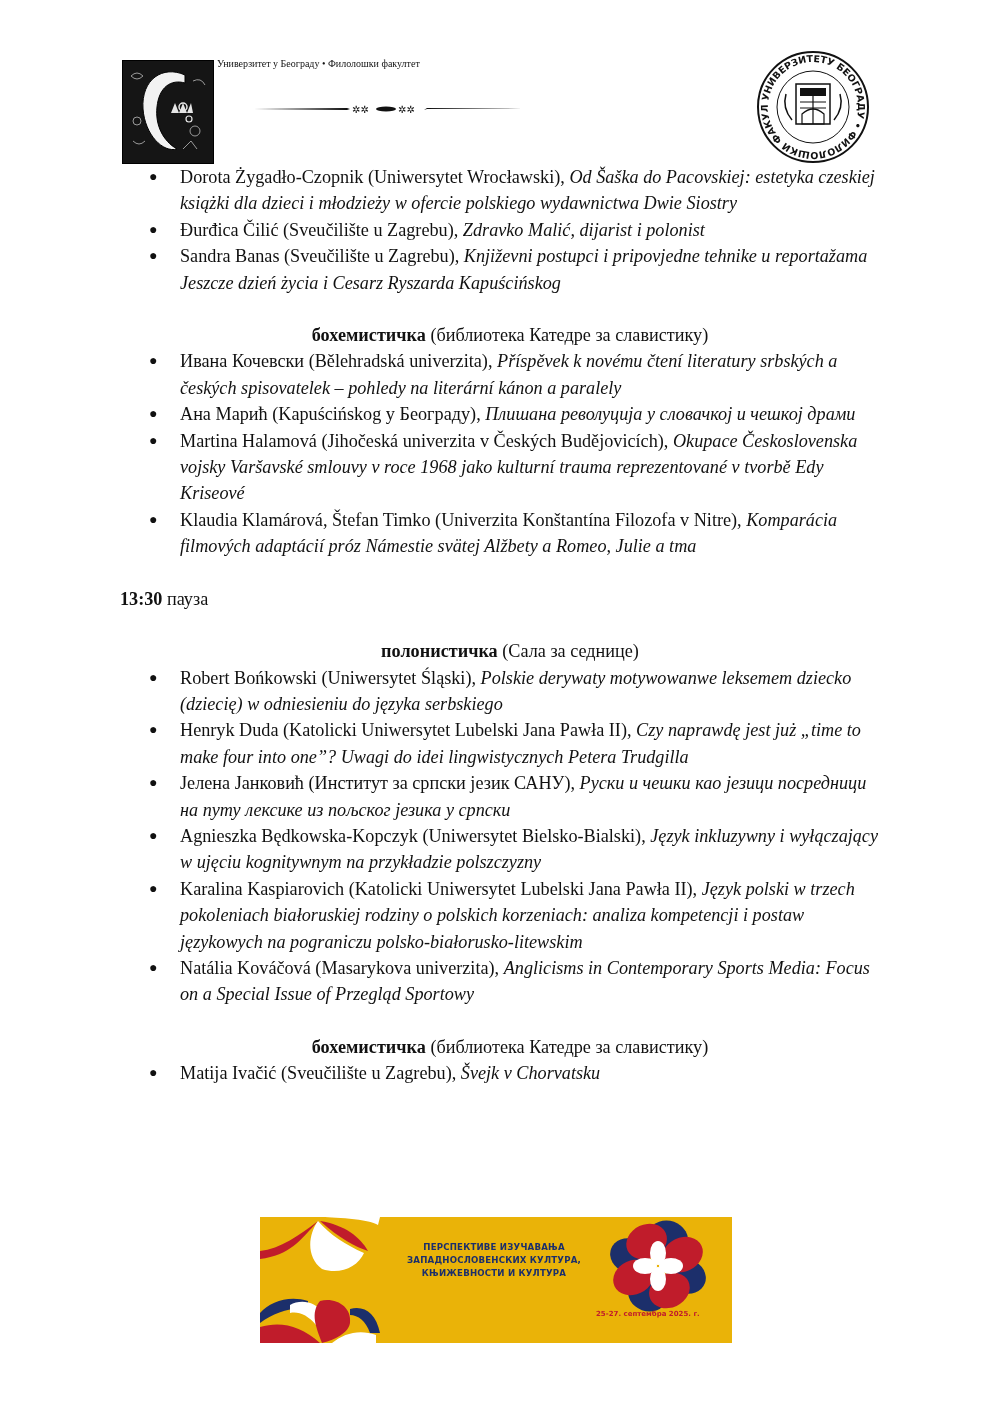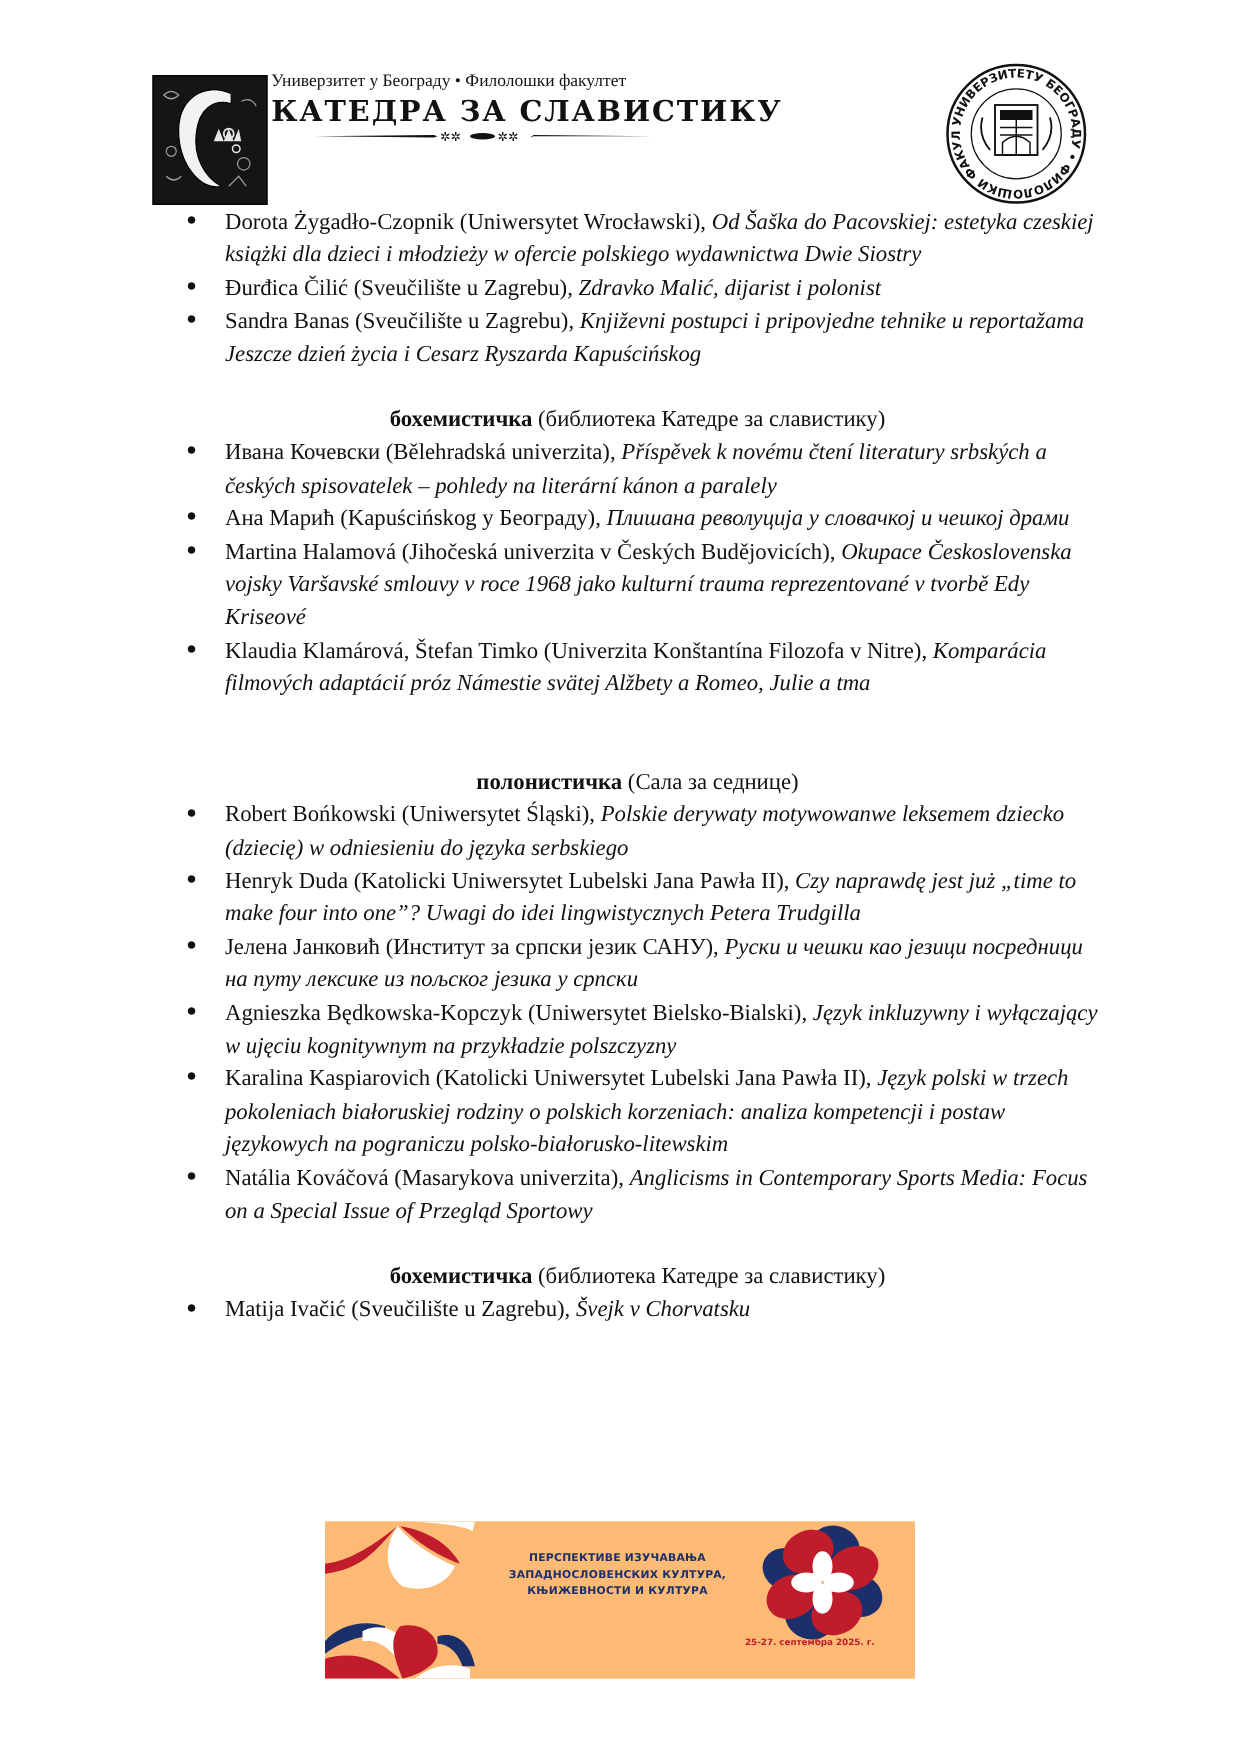--- a/index.html
+++ b/index.html
@@ -2,35 +2,35 @@
 <html><head>
   <meta charset="utf-8">
   <style>
     html, body { margin: 0; padding: 0; background: #ffffff; }
     body { width: 992px; height: 1403px; position: relative; overflow: hidden;
            font-family: "Liberation Serif", serif; color: #111; }
     .header { position: absolute; left: 0; top: 0; width: 992px; height: 170px; }
     .dept-logo { position: absolute; left: 122px; top: 60px; width: 90px; height: 102px;
                  background: #111; border: 1px solid #000; }
     .dept-logo svg { width: 100%; height: 100%; display: block; }
-    .uni-line { position: absolute; left: 217px; top: 58px; font-size: 14px; color: #111; white-space: nowrap; }
+    .uni-line { position: absolute; left: 217px; top: 58px; font-size: 10px; color: #111; white-space: nowrap; }
     .dept-name { position: absolute; left: 217px; top: 76px; font-size: 23px; font-weight: bold;
                  letter-spacing: 1.5px; color: #111; font-family: "DejaVu Serif", serif; white-space: nowrap; }
     .ornament { position: absolute; left: 252px; top: 103px; width: 270px; height: 12px; }
     .seal { position: absolute; left: 756px; top: 50px; width: 114px; height: 114px; }
     .content { position: absolute; left: 120px; top: 164px; width: 760px; font-size: 18.2px; line-height: 26.4px; }
     ul.talks { list-style: none; margin: 0; padding: 0; }
     ul.talks li { position: relative; padding-left: 60px; }
     ul.talks li .bullet { position: absolute; left: 29px; top: 0; font-size: 14px; }
     .title { font-style: italic; }
     .section-head { text-align: center; margin-top: 26px; padding-left: 20px; }
     .section-head b { font-weight: bold; margin-top: 28px; }
     .gap { height: 26px; }
     .time-line b { font-weight: bold; }
-    .banner { position: absolute; left: 260px; top: 1217px; width: 472px; height: 126px; background: #fdba74; overflow: hidden; }
+    .banner { position: absolute; left: 260px; top: 1217px; width: 472px; height: 126px; background: #eab308; overflow: hidden; }
     .banner svg.deco { position: absolute; left: 0; top: 0; }
     .b-title { position: absolute; left: 128px; top: 24px; width: 212px; text-align: center;
                font-family: "DejaVu Sans", sans-serif; font-weight: bold; font-size: 8.6px; line-height: 13px; color: #1c2f6b; letter-spacing: 0.2px; }
     .b-sub { position: absolute; left: 128px; top: 66px; width: 212px; text-align: center;
              font-family: "DejaVu Sans", sans-serif; font-size: 7.2px; line-height: 10.5px; color: #444; }
     .b-sub .red { color: #c01c2b; font-weight: bold; }
     .b-sub .bold { font-weight: bold; color: #333; }
     .b-date { position: absolute; left: 336px; top: 93px; width: 120px; 
               font-family: "DejaVu Sans", sans-serif; font-weight: bold; font-size: 7px; color: #c01c2b; }
   </style>
@@ -49,21 +49,20 @@
         <circle cx="14" cy="60" r="4"></circle>
         <path d="M60 88 l8 -8 l6 8"></path>
       </g>
       <path d="M62 14 C40 4 18 18 20 48 C22 74 40 92 54 88 C40 80 32 64 34 46 C36 26 48 18 62 22 Z" fill="#f2f2f2" stroke="#000" stroke-width="1"></path>
       <path d="M48 52 l4 -10 l4 10 l4 -10 l4 10 l4 -10 l2 10 z" fill="#e6e6e6"></path>
       <circle cx="60" cy="46" r="4" fill="none" stroke="#e6e6e6" stroke-width="1.5"></circle>
       <circle cx="66" cy="58" r="3" fill="none" stroke="#e6e6e6" stroke-width="1.2"></circle>
     </svg>
   </div>
   <div class="uni-line">Универзитет у Београду • Филолошки факултет</div>
-  <div class="dept-name">КАТЕДРА ЗА СЛАВИСТИКУ</div>
   <svg class="ornament" viewBox="0 0 270 12">
     <path d="M0 6 L95 5 L98 6 L95 7 Z" fill="#111"></path>
     <text x="100" y="10" font-size="10" fill="#111">✲✲</text>
     <ellipse cx="134" cy="6" rx="10" ry="2.6" fill="#111"></ellipse>
     <text x="146" y="10" font-size="10" fill="#111">✲✲</text>
     <path d="M172 7 L175 6 L270 6 L175 5 Z" fill="#111"></path>
   </svg>
   <svg class="seal" viewBox="0 0 114 114">
     <circle cx="57" cy="57" r="55" fill="#fff" stroke="#111" stroke-width="2"></circle>
     <circle cx="57" cy="57" r="36" fill="none" stroke="#111" stroke-width="1"></circle>
@@ -88,20 +87,21 @@
       <li><span class="bullet">●</span><span>Sandra Banas (Sveučilište u Zagrebu), </span><span class="title">Književni postupci i pripovjedne tehnike u reportažama Jeszcze dzień życia i Cesarz Ryszarda Kapuścińskog</span></li>
     </ul>
     <div class="section-head"><b>бохемистичка</b><span> (библиотека Катедре за славистику)</span></div>
     <ul class="talks">
       <li><span class="bullet">●</span><span>Ивана Кочевски (Bělehradská univerzita), </span><span class="title">Příspěvek k novému čtení literatury srbských a českých spisovatelek – pohledy na literární kánon a paralely</span></li>
       <li><span class="bullet">●</span><span>Ана Марић (Kapuścińskog у Београду), </span><span class="title">Плишана револуција у словачкој и чешкој драми</span></li>
       <li><span class="bullet">●</span><span>Martina Halamová (Jihočeská univerzita v Českých Budějovicích), </span><span class="title">Okupace Československa vojsky Varšavské smlouvy v roce 1968 jako kulturní trauma reprezentované v tvorbě Edy Kriseové</span></li>
       <li><span class="bullet">●</span><span>Klaudia Klamárová, Štefan Timko (Univerzita Konštantína Filozofa v Nitre), </span><span class="title">Komparácia filmových adaptácií próz Námestie svätej Alžbety a Romeo, Julie a tma</span></li>
     </ul>
     <div class="gap"></div>
+    <div class="time-line"><b>13:30</b><span> пауза</span></div>
     <div class="section-head"><b>полонистичка</b><span> (Сала за седнице)</span></div>
     <ul class="talks">
       <li><span class="bullet">●</span><span>Robert Bońkowski (Uniwersytet Śląski), </span><span class="title">Polskie derywaty motywowanwe leksemem dziecko (dziecię) w odniesieniu do języka serbskiego</span></li>
       <li><span class="bullet">●</span><span>Henryk Duda (Katolicki Uniwersytet Lubelski Jana Pawła II), </span><span class="title">Czy naprawdę jest już „time to make four into one”? Uwagi do idei lingwistycznych Petera Trudgilla</span></li>
       <li><span class="bullet">●</span><span>Јелена Јанковић (Институт за српски језик САНУ), </span><span class="title">Руски и чешки као језици посредници на путу лексике из пољског језика у српски</span></li>
       <li><span class="bullet">●</span><span>Agnieszka Będkowska-Kopczyk (Uniwersytet Bielsko-Bialski), </span><span class="title">Język inkluzywny i wyłączający w ujęciu kognitywnym na przykładzie polszczyzny</span></li>
       <li><span class="bullet">●</span><span>Karalina Kaspiarovich (Katolicki Uniwersytet Lubelski Jana Pawła II), </span><span class="title">Język polski w trzech pokoleniach białoruskiej rodziny o polskich korzeniach: analiza kompetencji i postaw językowych na pograniczu polsko-białorusko-litewskim</span></li>
       <li><span class="bullet">●</span><span>Natália Kováčová (Masarykova univerzita), </span><span class="title">Anglicisms in Contemporary Sports Media: Focus on a Special Issue of Przegląd Sportowy</span></li>
     </ul>
     <div class="section-head"><b>бохемистичка</b><span> (библиотека Катедре за славистику)</span></div>

